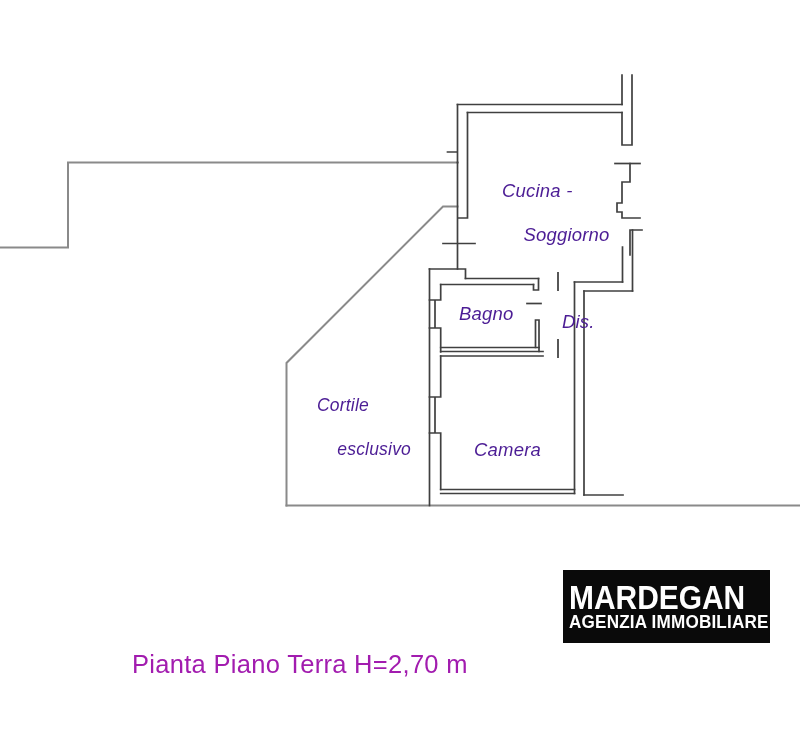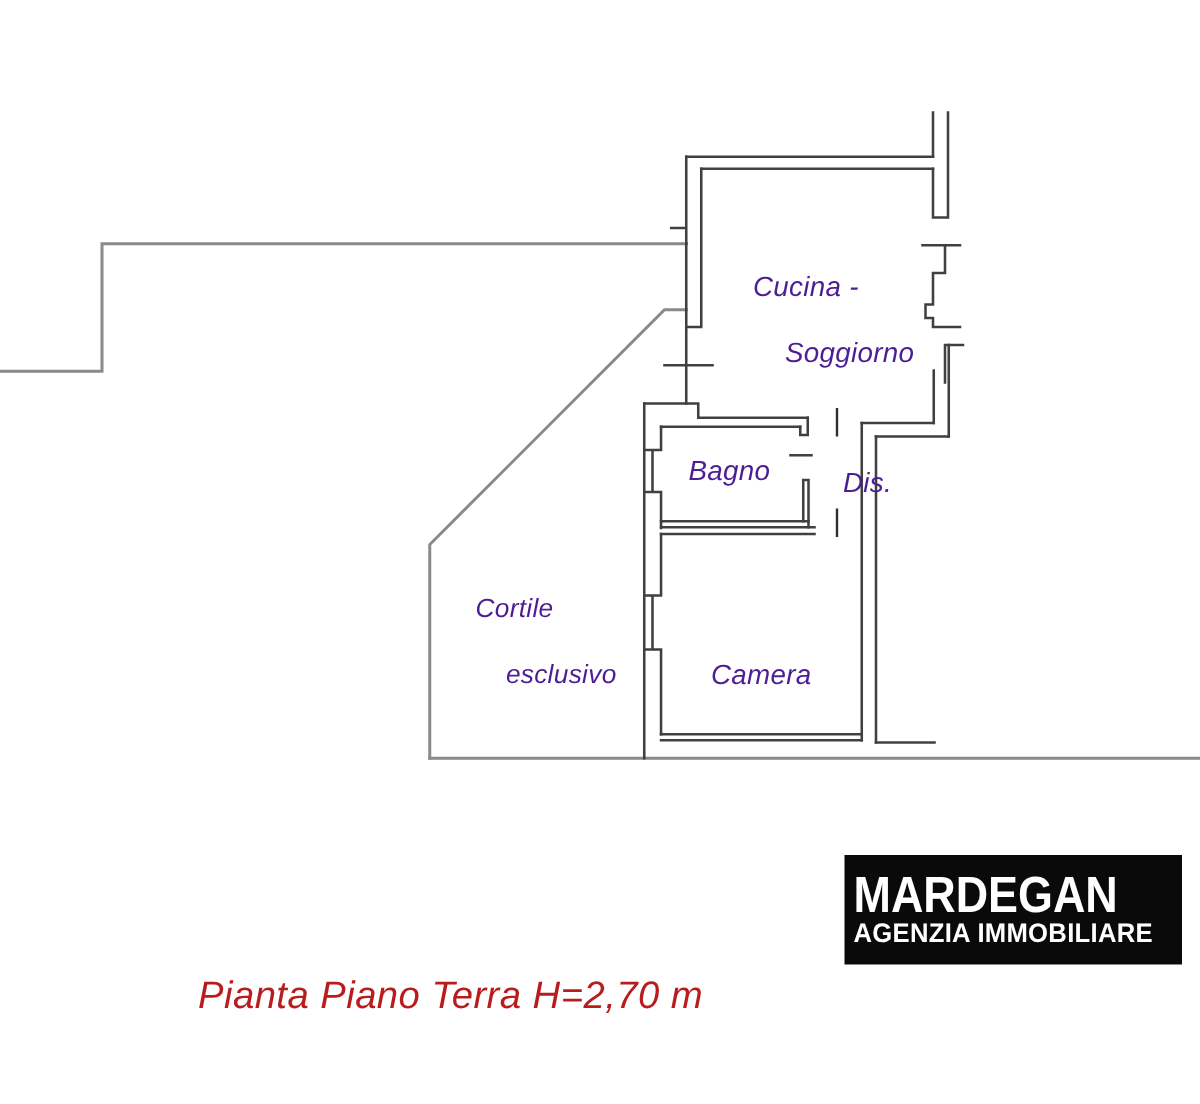--- a/index.html
+++ b/index.html
@@ -21,30 +21,29 @@
     letter-spacing:0.2px;
   }
   .label-cucina{left:502px;top:180px;}
   .label-bagno{left:459px;top:303px;}
   .label-dis{left:562px;top:311px;}
   .label-camera{left:474px;top:411px;margin-top:28px;}
   .label-cortile{left:317px;top:394px;font-size:17.5px;}
   .caption{
     position:absolute;
     left:132px;top:650px;
-    font-style:italic;
     font-size:25.5px;
-    color:#b91c1c;
+    color:#a21caf;
     letter-spacing:0.3px;
     white-space:nowrap;
   }
   .logo-box{
     position:absolute;
     left:563px;top:570px;
-    width:225px;height:73px;
+    width:207px;height:73px;
     background:#0a0a0a;
     box-sizing:border-box;
     padding:12px 0 0 6px;
     overflow:hidden;
   }
   .logo-title{
     color:#ffffff;
     font-weight:700;
     font-size:34px;
     line-height:30px;

